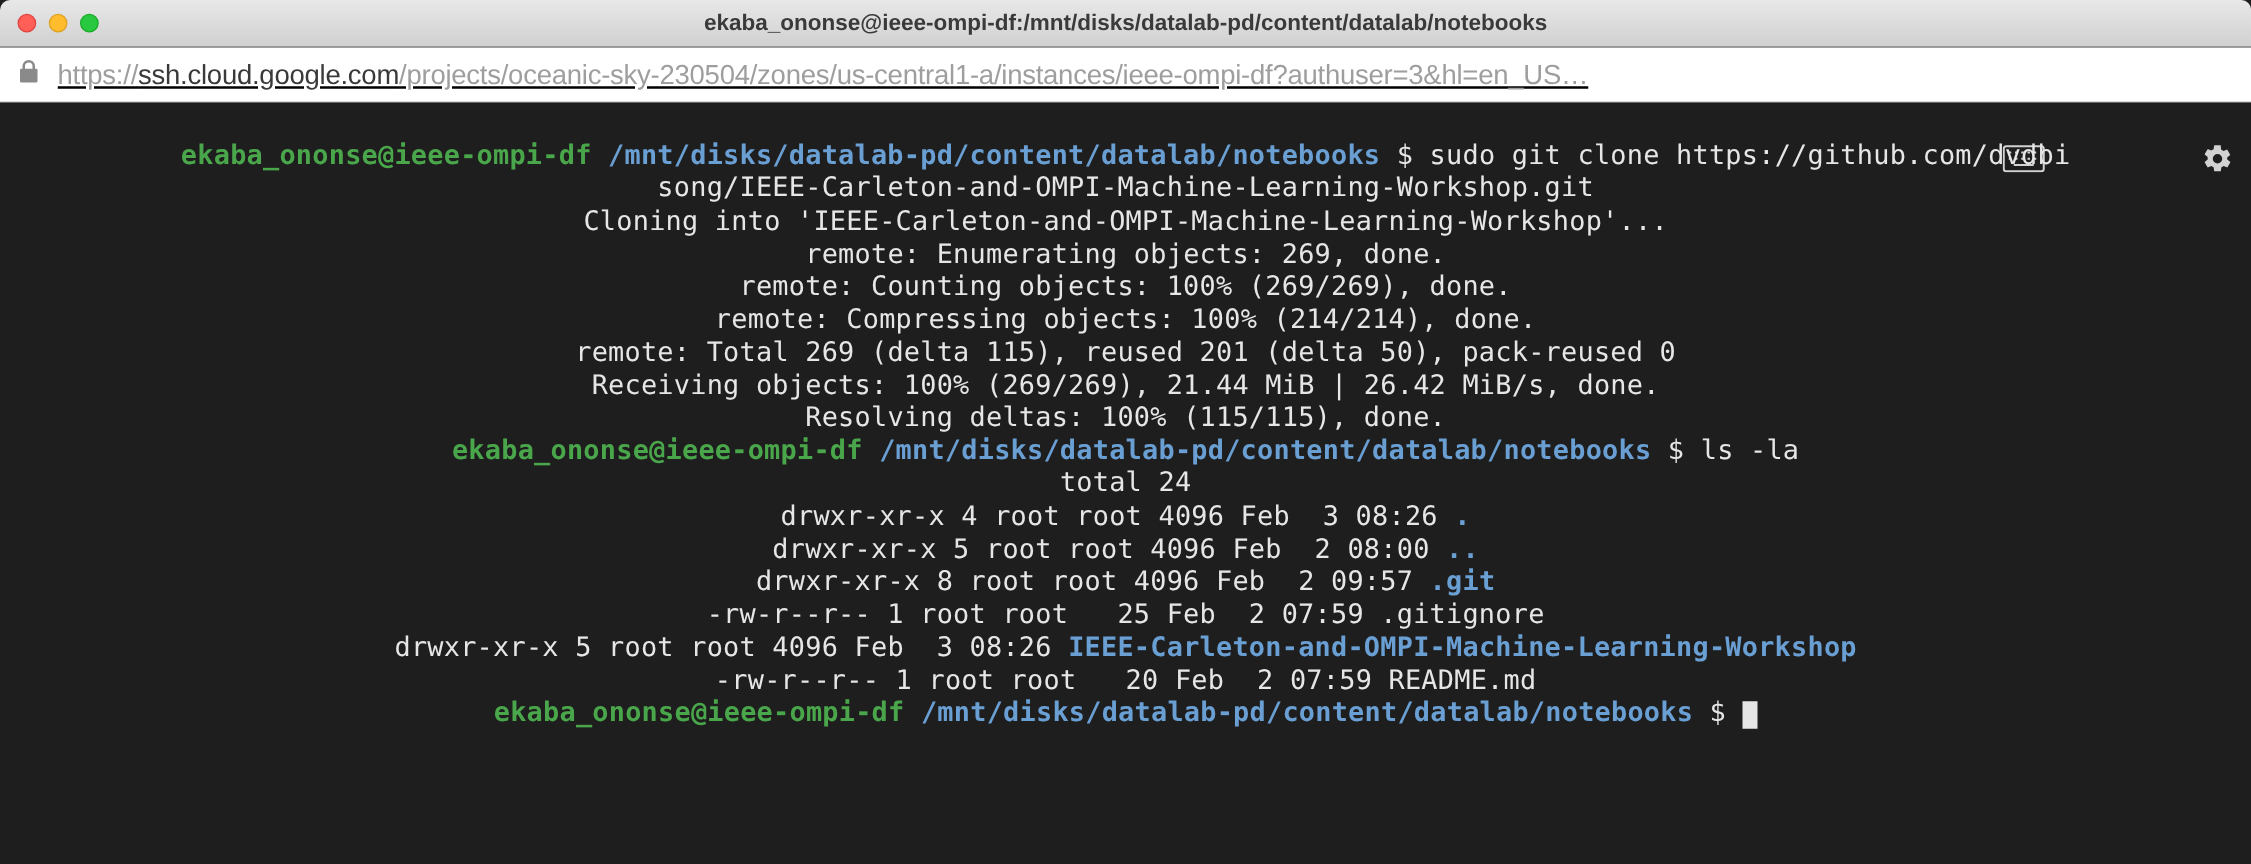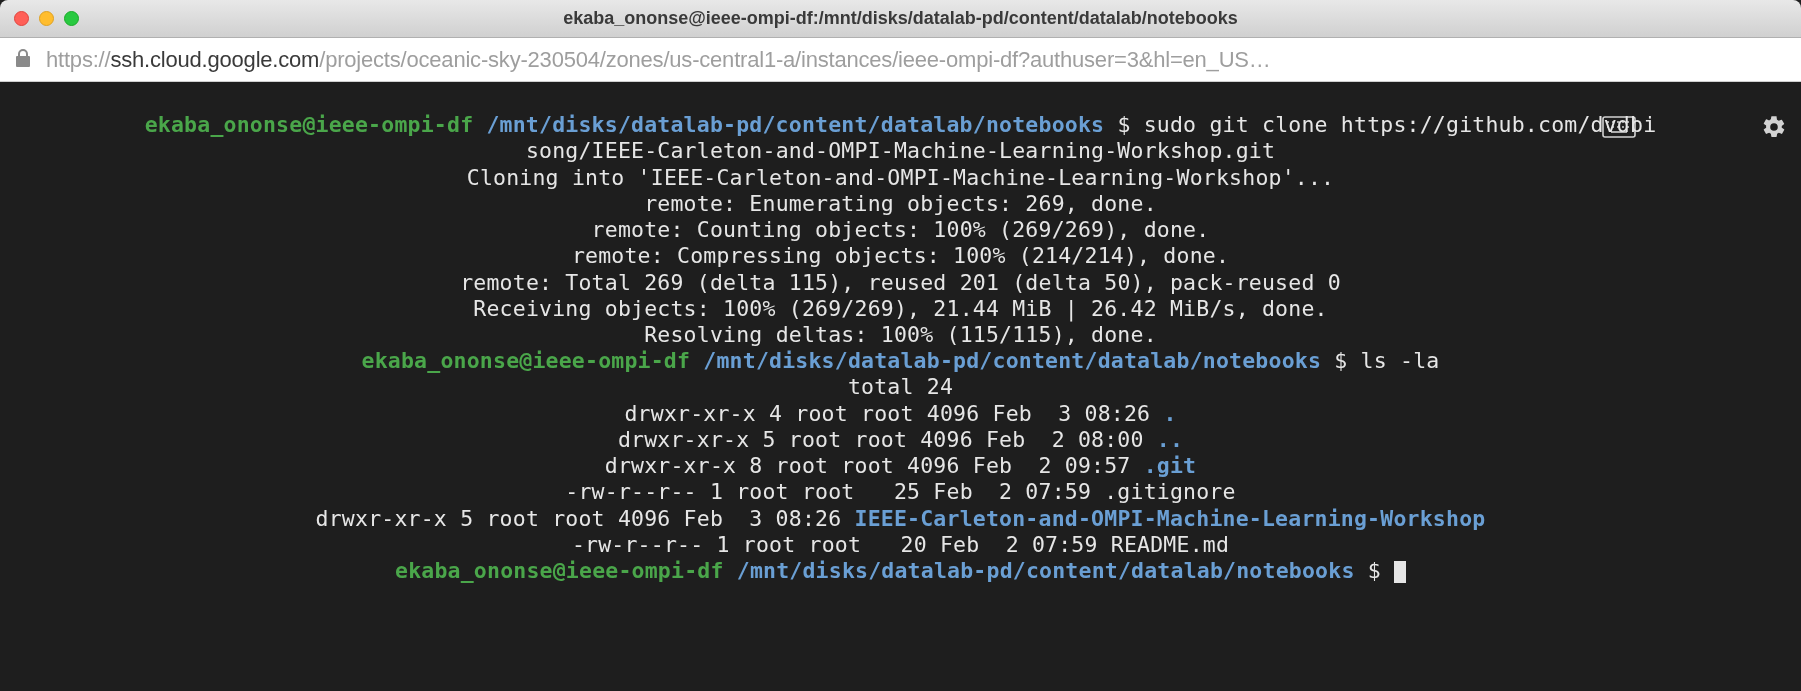--- a/index.html
+++ b/index.html
@@ -52,20 +52,21 @@
     text-overflow: ellipsis;
   }
   .addressbar {
     background: #fff;
     height: 44px;
     display: flex;
     align-items: center;
     padding: 0 14px;
     border-bottom: 1px solid #cfcfcf;
     gap: 14px;
+    text-decoration: underline;
   }
   .lock-icon {
     color: #8a8a8a;
     flex-shrink: 0;
   }
   .url {
     font-size: 22px;
     color: #9e9e9e;
     white-space: nowrap;
     overflow: hidden;

